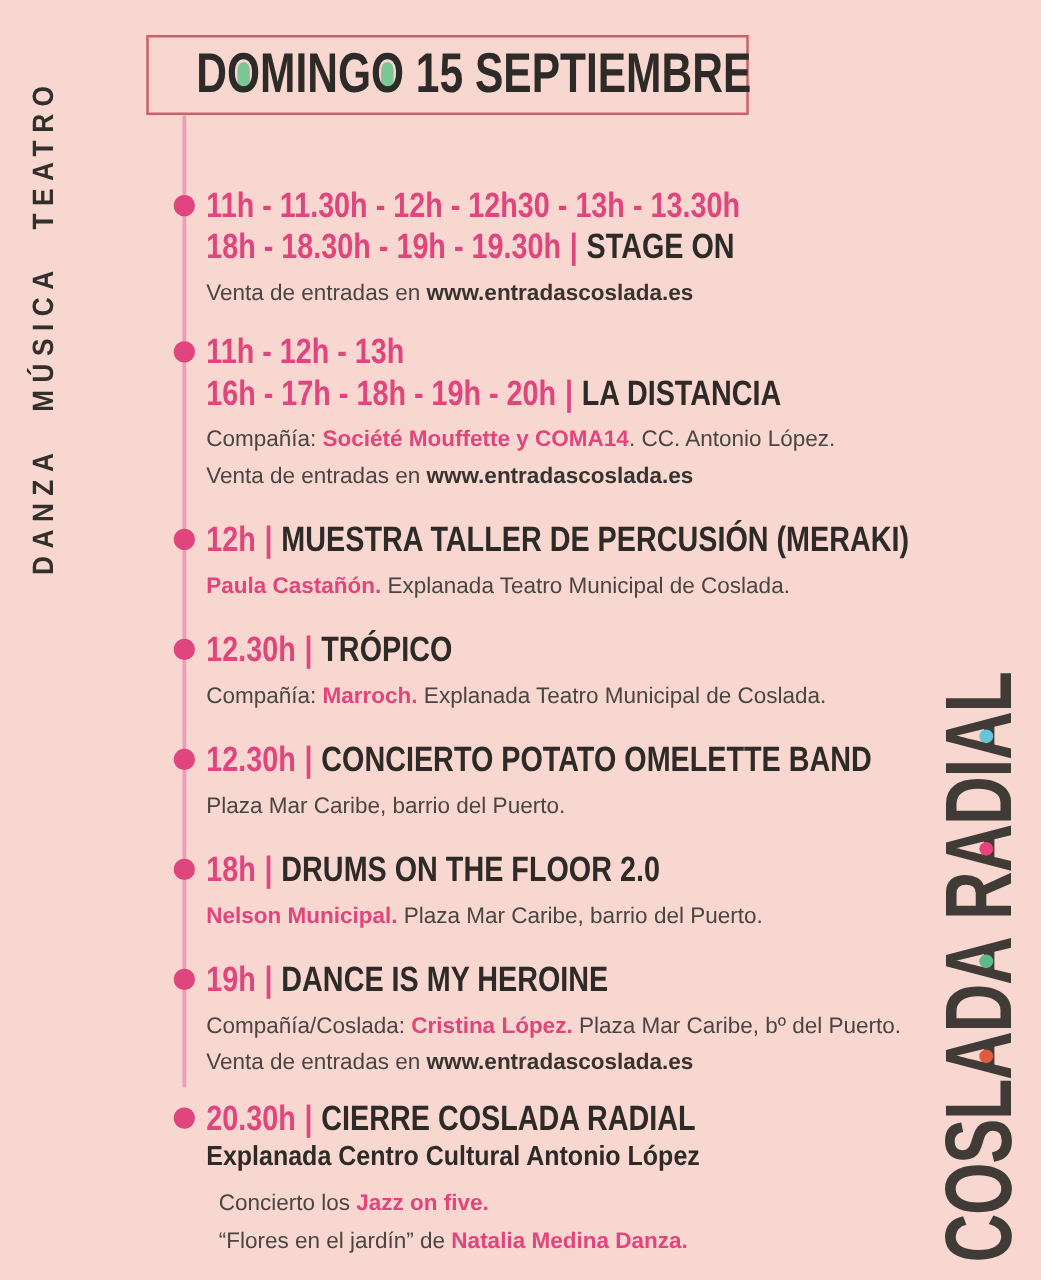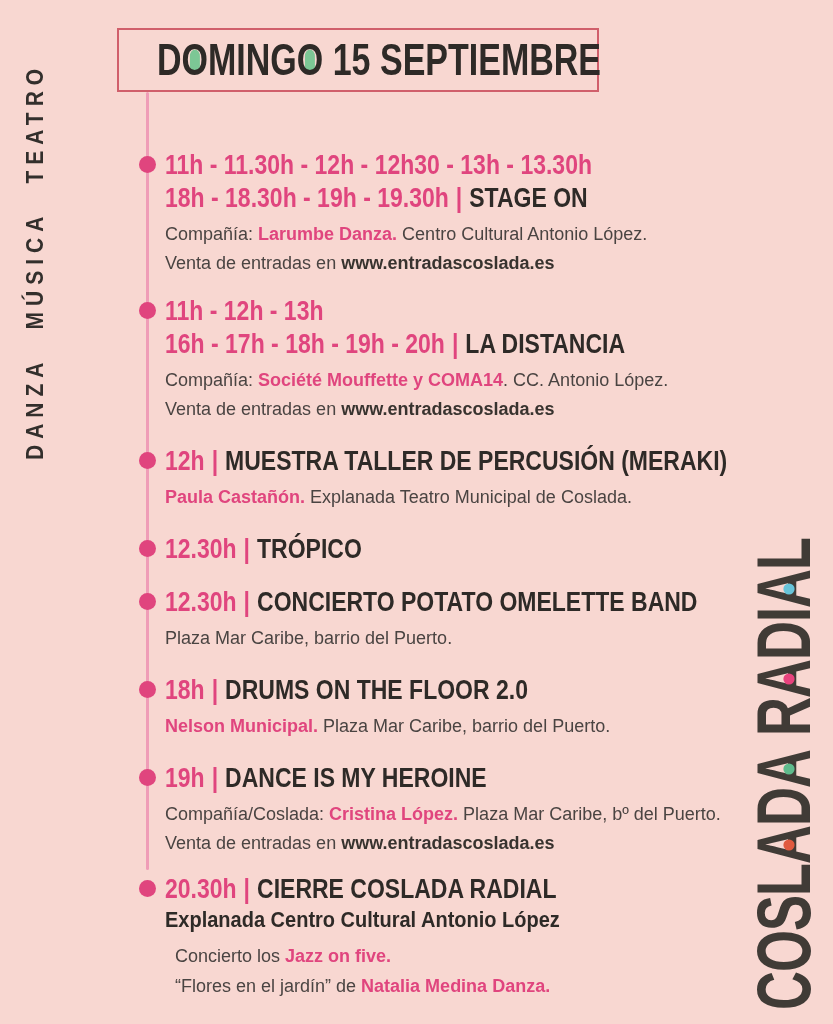--- a/index.html
+++ b/index.html
@@ -73,21 +73,20 @@
 
   <div class="left-label">DANZA MÚSICA TEATRO</div>
 
   <div class="events">
 
     <div class="event mb16">
       <span class="bullet"></span>
       <div class="h-line"><span>11h - 11.30h - 12h - 12h30 - 13h - 13.30h</span></div>
       <div class="h-line"><span>18h - 18.30h - 19h - 19.30h</span><span class="pipe">|</span><span class="etitle">STAGE ON</span></div>
       <div class="details">
-        <div class="d-line"><span>Compañía: </span><span class="hl">Larumbe Danza.</span><span> Centro Cultural Antonio López.</span></div>
         <div class="d-line"><span>Venta de entradas en </span><span class="url">www.entradascoslada.es</span></div>
       </div>
     </div>
 
     <div class="event mb20">
       <span class="bullet"></span>
       <div class="h-line"><span>11h - 12h - 13h</span></div>
       <div class="h-line"><span>16h - 17h - 18h - 19h - 20h</span><span class="pipe">|</span><span class="etitle">LA DISTANCIA</span></div>
       <div class="details">
         <div class="d-line"><span>Compañía: </span><span class="hl">Société Mouffette y COMA14</span><span>. CC. Antonio López.</span></div>
@@ -99,20 +98,23 @@
       <span class="bullet"></span>
       <div class="h-line"><span>12h</span><span class="pipe">|</span><span class="etitle">MUESTRA TALLER DE PERCUSIÓN (MERAKI)</span></div>
       <div class="details">
         <div class="d-line"><span class="hl">Paula Castañón.</span><span> Explanada Teatro Municipal de Coslada.</span></div>
       </div>
     </div>
 
     <div class="event mb20">
       <span class="bullet"></span>
       <div class="h-line"><span>12.30h</span><span class="pipe">|</span><span class="etitle">TRÓPICO</span></div>
+      <div class="details">
+        <div class="d-line"><span>Compañía: </span><span class="hl">Marroch.</span><span> Explanada Teatro Municipal de Coslada.</span></div>
+      </div>
     </div>
 
     <div class="event mb20">
       <span class="bullet"></span>
       <div class="h-line"><span>12.30h</span><span class="pipe">|</span><span class="etitle">CONCIERTO POTATO OMELETTE BAND</span></div>
       <div class="details">
         <div class="d-line"><span>Plaza Mar Caribe, barrio del Puerto.</span></div>
       </div>
     </div>
 

